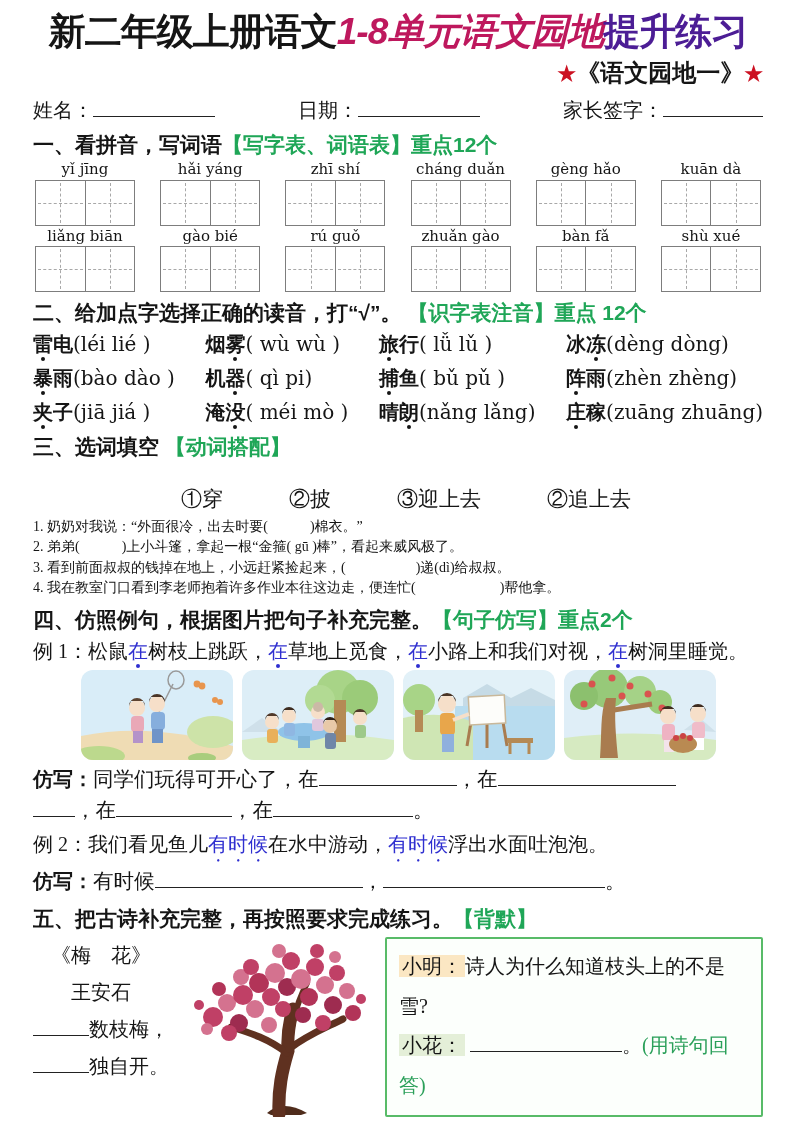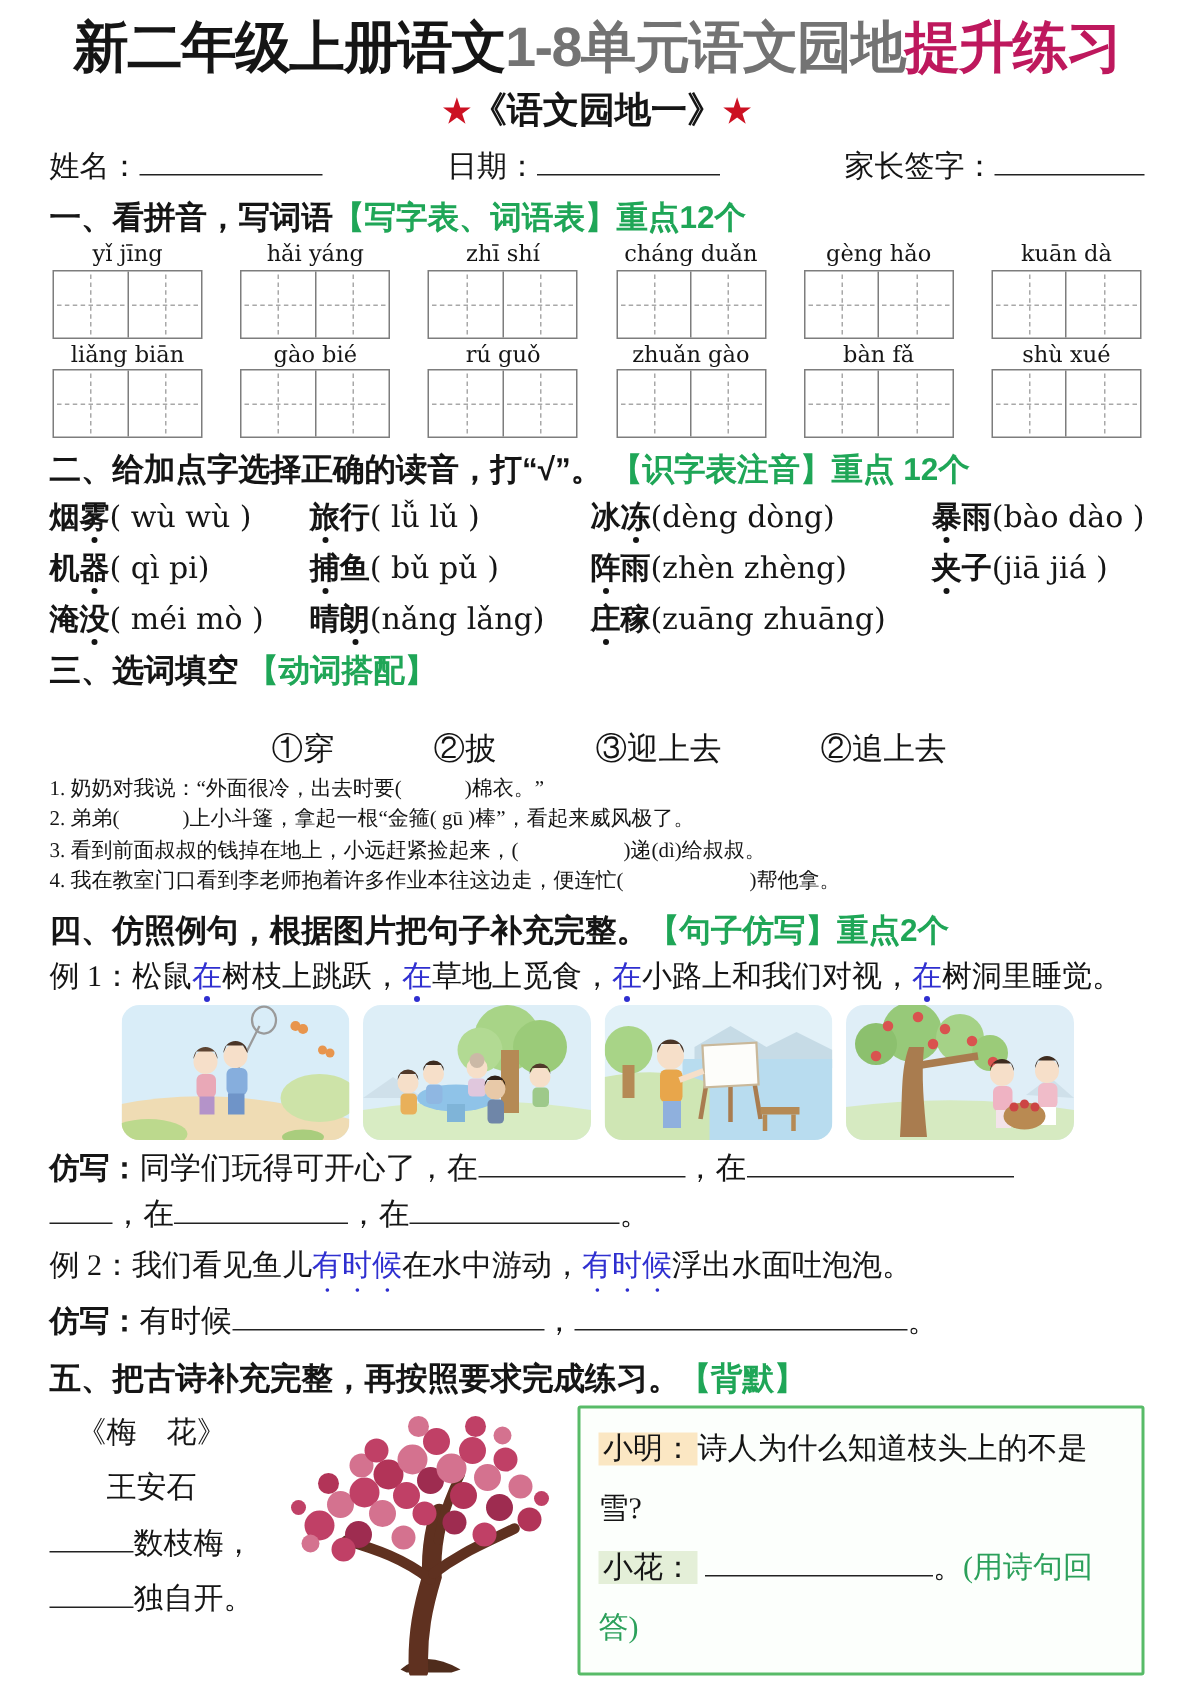--- a/index.html
+++ b/index.html
@@ -3,22 +3,22 @@
 <meta charset="utf-8">
 <style>
   html,body{margin:0;padding:0;}
   body{width:793px;height:1122px;background:#ffffff;overflow:hidden;
        font-family:"Liberation Serif","DejaVu Serif",serif;color:#151515;}
   .page{padding:10px 30px 0 33px;}
 
   
   .title{ text-align:center;font-family:"Liberation Sans","DejaVu Sans",sans-serif;
           font-weight:bold;font-size:37px;line-height:1.2;letter-spacing:-1px;white-space:nowrap;}
-  .t-blue{color:#737373;} .t-red{color:#be185d;}
-  .subtitle{text-align:center;font-size:24px;font-weight:bold;margin-top:3px;font-family:Liberation Serif, serif;}
+  .t-blue{color:#be185d;font-style:italic;} .t-red{color:#4c1d95;}
+  .subtitle{text-align:right;font-size:24px;font-weight:bold;margin-top:3px;font-family:Liberation Serif, serif;}
   .subtitle .star{color:#cc1122;font-size:21px;}
   .inforow{display:flex;justify-content:space-between;font-size:20px;margin-top:8px;}
   .ul{display:inline-block;border-bottom:1.6px solid #222;height:.95em;}
 
   
   .shead{font-family:"Liberation Sans","DejaVu Sans",sans-serif;font-weight:bold;
          font-size:21px;margin-top:7px;}
   .tag{color:#1fa657;}
 
   
@@ -185,20 +185,21 @@
           <div class="pycell"></div>
           <div class="pycell"></div>
         </div>
       </div>
     </div>
 
   <div class="shead"><span>二、给加点字选择正确的读音，打“√”。</span> <span class="tag">【识字表注音】重点 12个</span></div>
 
   <div class="s2grid">
 
+      <div class="s2item"><span class="w"><span></span><span class="du">雷</span><span>电</span></span><span class="pych">(léi lié )</span></div>
 
       <div class="s2item"><span class="w"><span>烟</span><span class="du">雾</span><span></span></span><span class="pych">( wù  wù )</span></div>
 
       <div class="s2item"><span class="w"><span></span><span class="du">旅</span><span>行</span></span><span class="pych">( lǚ  lǔ )</span></div>
 
       <div class="s2item"><span class="w"><span>冰</span><span class="du">冻</span><span></span></span><span class="pych">(dèng dòng)</span></div>
 
       <div class="s2item"><span class="w"><span></span><span class="du">暴</span><span>雨</span></span><span class="pych">(bào dào )</span></div>
 
       <div class="s2item"><span class="w"><span>机</span><span class="du">器</span><span></span></span><span class="pych">( qì   pi)</span></div>

